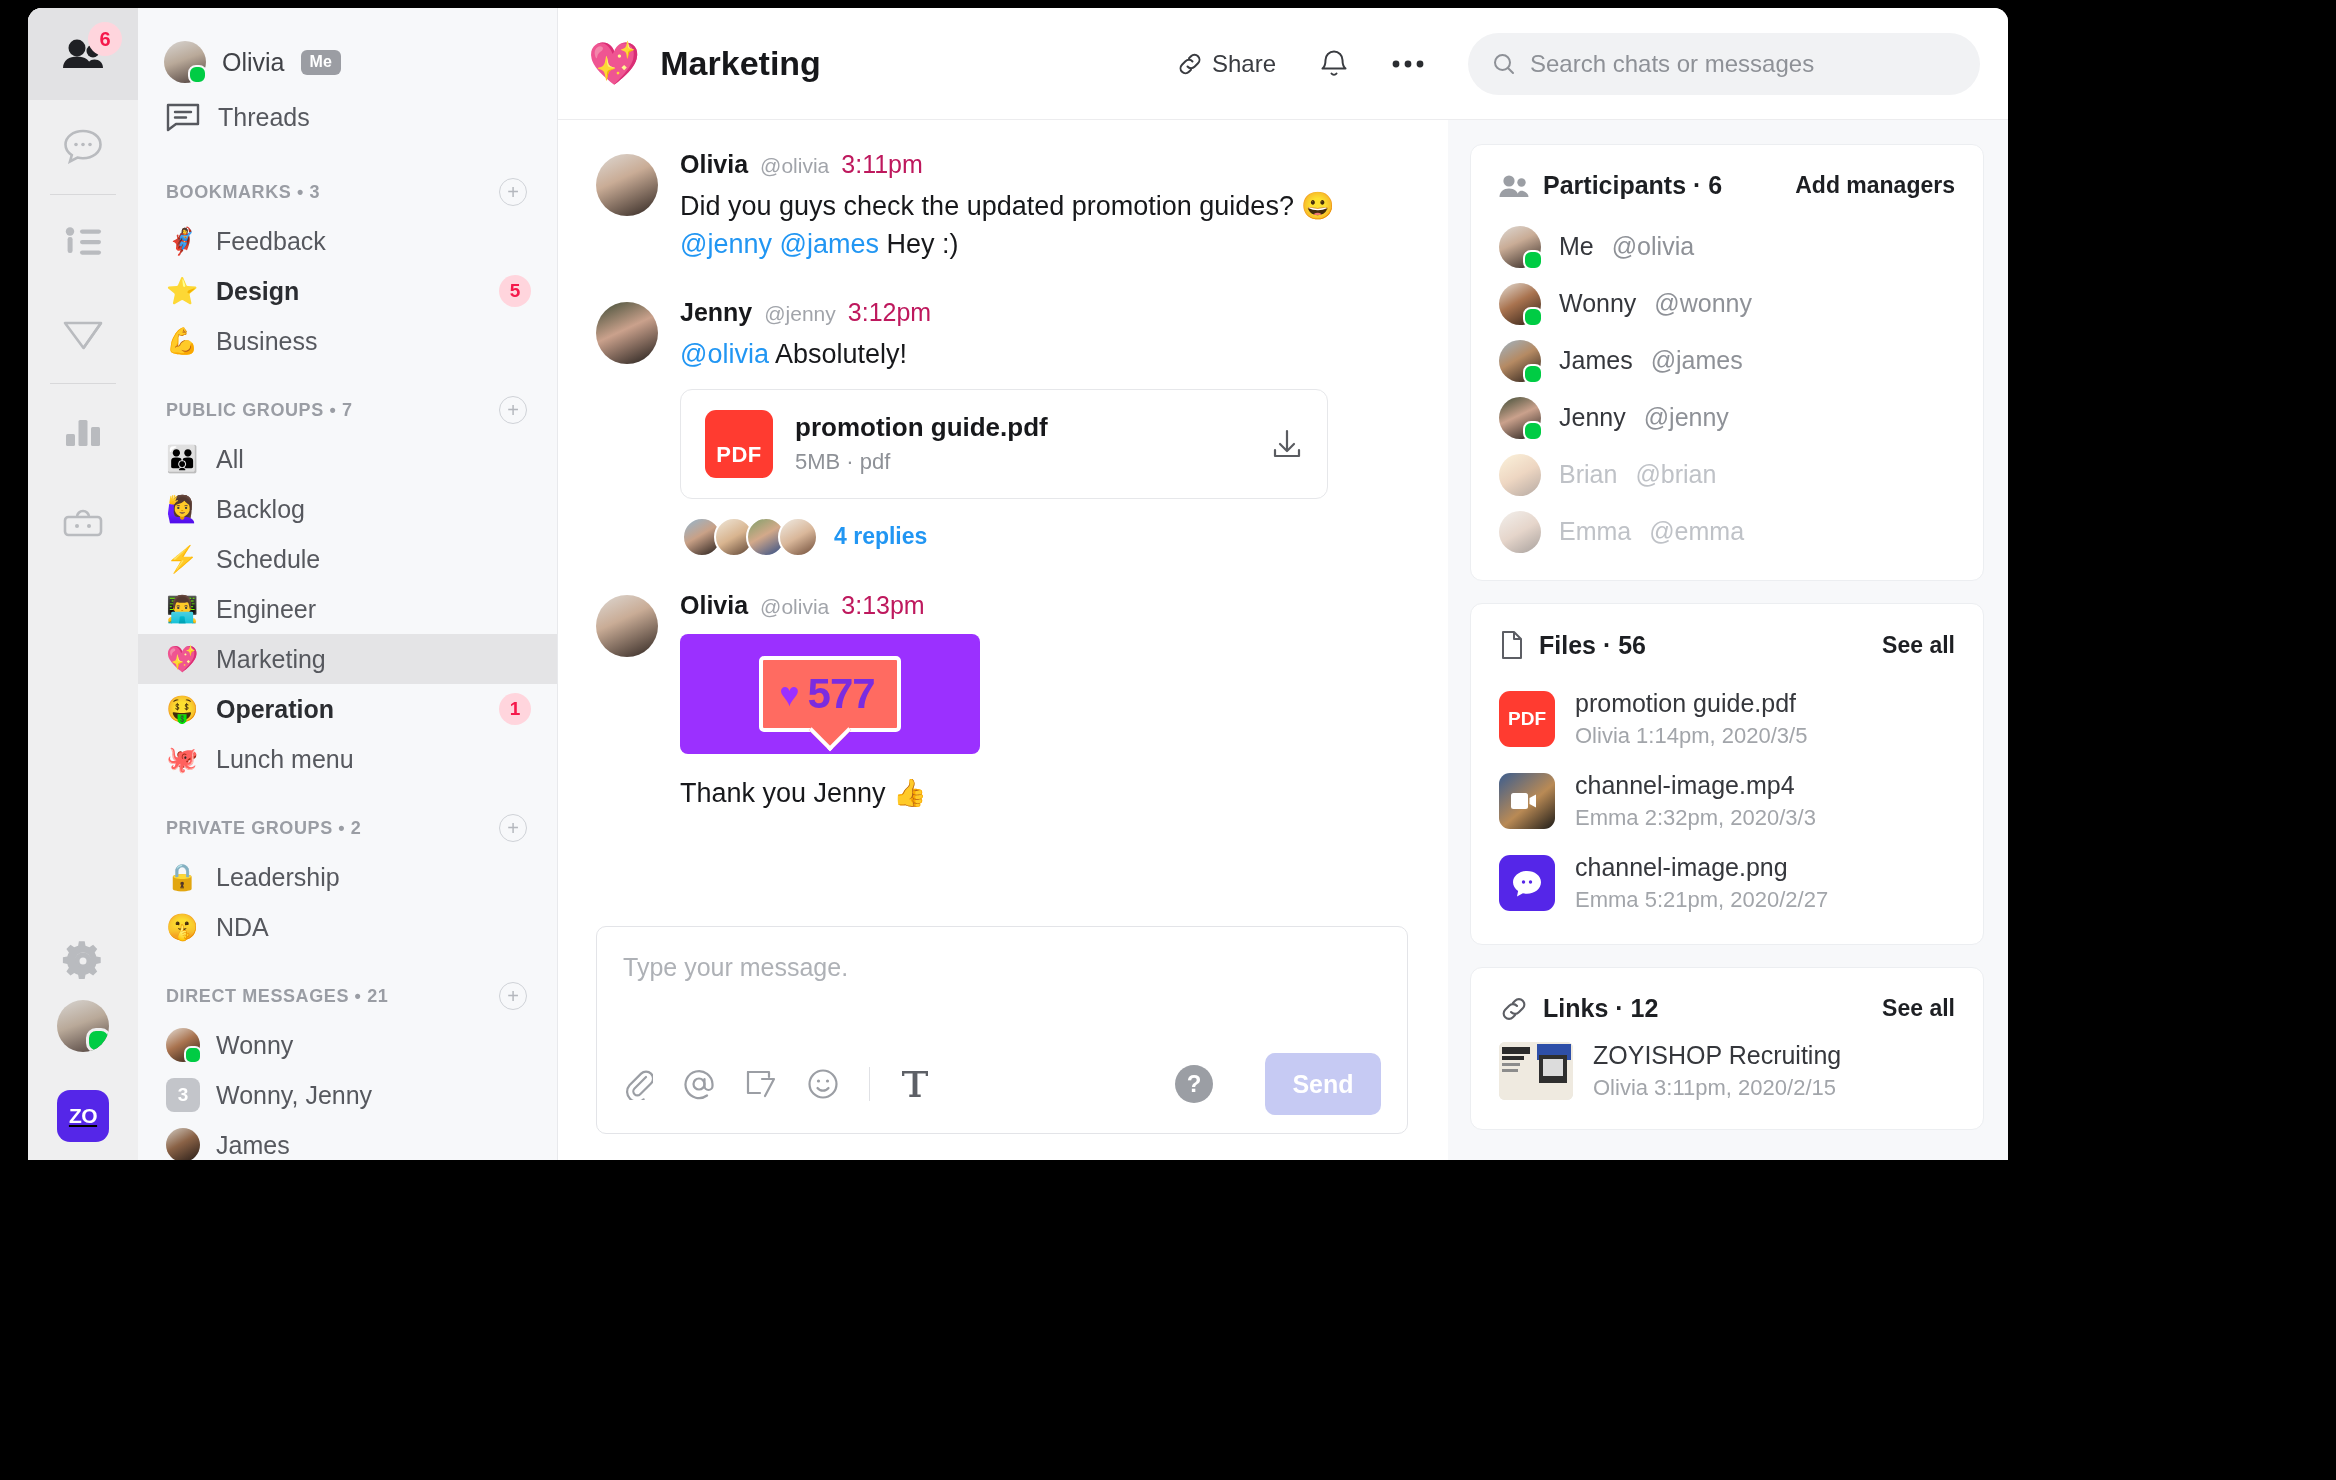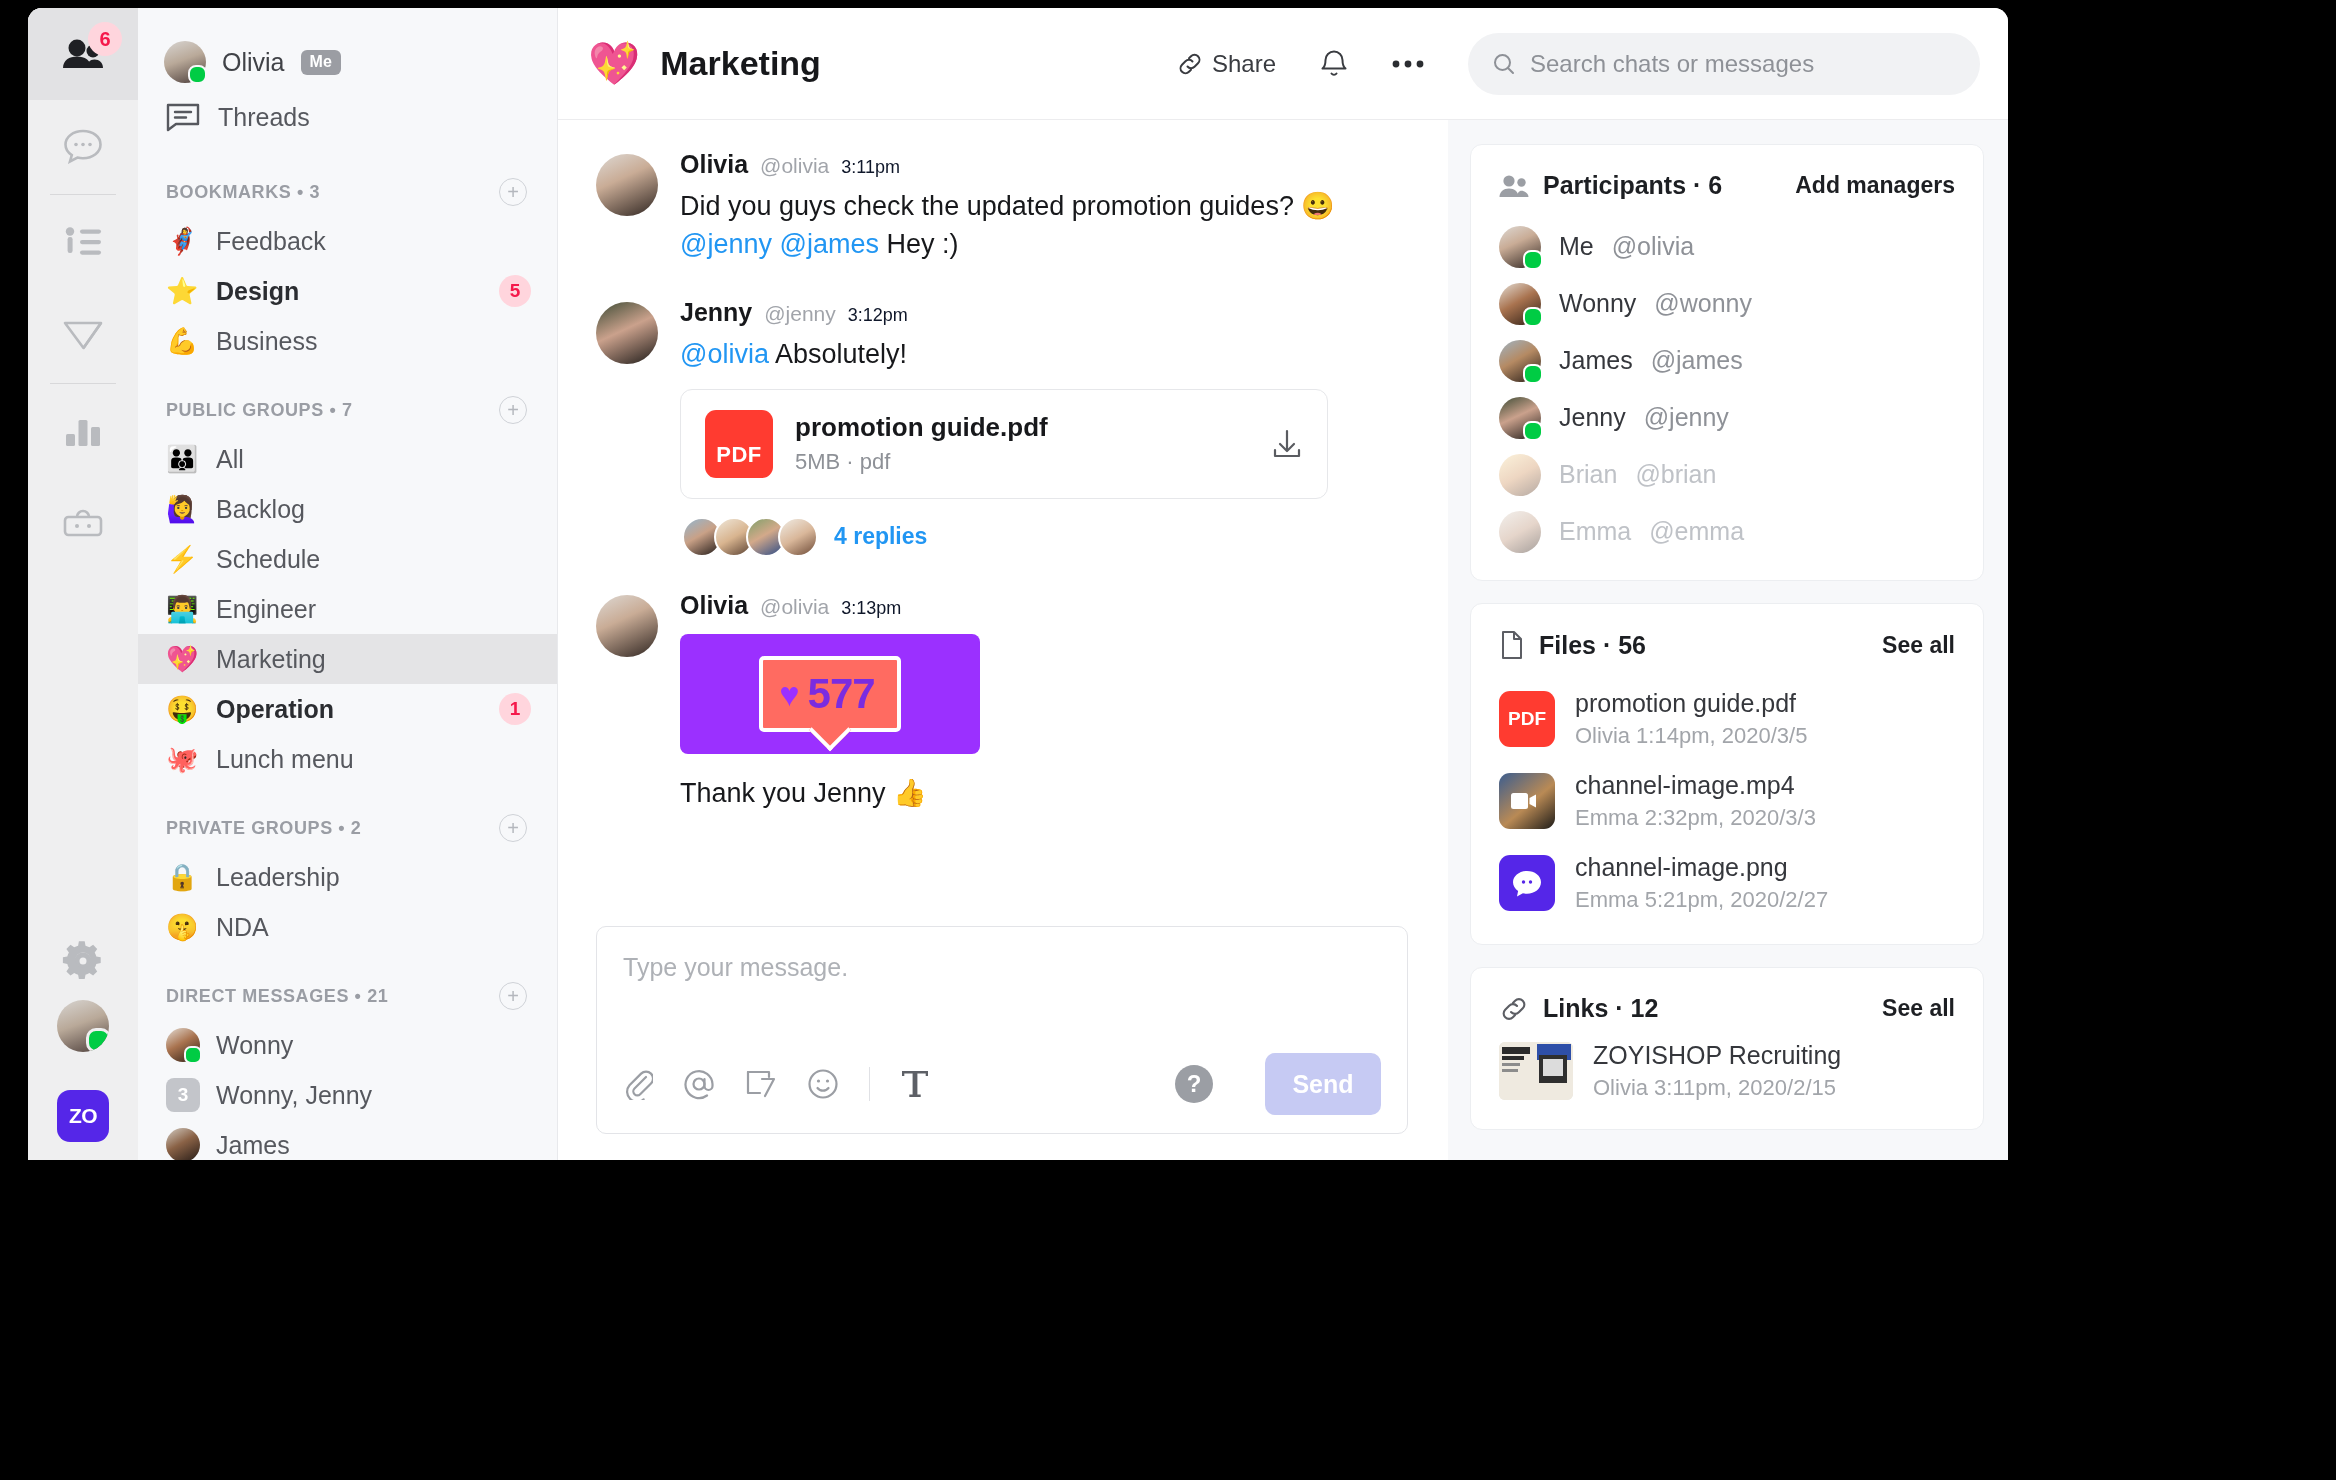--- a/index.html
+++ b/index.html
@@ -45,21 +45,21 @@
     top: 14px; right: 16px;
     min-width: 34px; height: 34px;
     border-radius: 17px;
     background: #ffd5dd;
     color: #f5194b;
     font-size: 20px; font-weight: bold;
     display: flex; align-items: center; justify-content: center;
     padding: 0 8px;
   }
   .rail-spacer { flex: 1; }
-  .rail-bottom { padding-bottom: 18px; display:flex; flex-direction:column; align-items:center; }
+  .rail-bottom { padding-bottom: 18px; display:flex; flex-direction:column; align-items:center;text-decoration:underline; }
   .rail-avatar {
     width: 52px; height: 52px; border-radius: 26px;
     margin: 16px 0 0 0;
     position: relative;
     background: linear-gradient(160deg,#d8d5d2 0%,#b9a999 45%,#4a3c39 100%);
     overflow: hidden;
   }
   .rail-avatar::after {
     content:""; position:absolute; right:-2px; bottom:-1px;
     width:19px; height:19px; border-radius:10px; background:#00cc44;
@@ -169,21 +169,21 @@
   .msg { display:flex; gap:22px; margin-bottom: 8px; }
   .msg-av {
     width:62px;height:62px;border-radius:31px;flex:0 0 62px; margin-top:4px;
   }
   .av-olivia { background: linear-gradient(155deg,#ded9d4 0%,#c9ac96 40%,#2e2420 100%); }
   .av-jenny  { background: linear-gradient(155deg,#3c4a34 0%,#caa18c 45%,#1d1a18 100%); }
   .msg-body { flex:1; min-width:0; }
   .msg-head { display:flex; align-items:baseline; gap:12px; margin-bottom:8px; }
   .msg-name { font-size:25px; font-weight:bold; color:#17181b; }
   .msg-handle { font-size:21px; color:#a1a4aa; }
-  .msg-time { font-size:18px; color:#0f172a; }
+  .msg-time { font-size:25px; color:#be185d; }
   .msg-text { font-size:27px; color:#17181b; line-height:1.42; }
   .mention { color:#2196f3; }
 
   .file-card {
     margin-top:16px; width:648px; border:1px solid #e6e7ea; border-radius:12px;
     display:flex; align-items:center; gap:22px; padding:20px 24px; cursor:pointer;
   }
   .pdf-icon {
     width:68px;height:68px;border-radius:11px;background:#ff3b30;color:#fff;
     display:flex;align-items:flex-end;justify-content:center;padding-bottom:10px;

